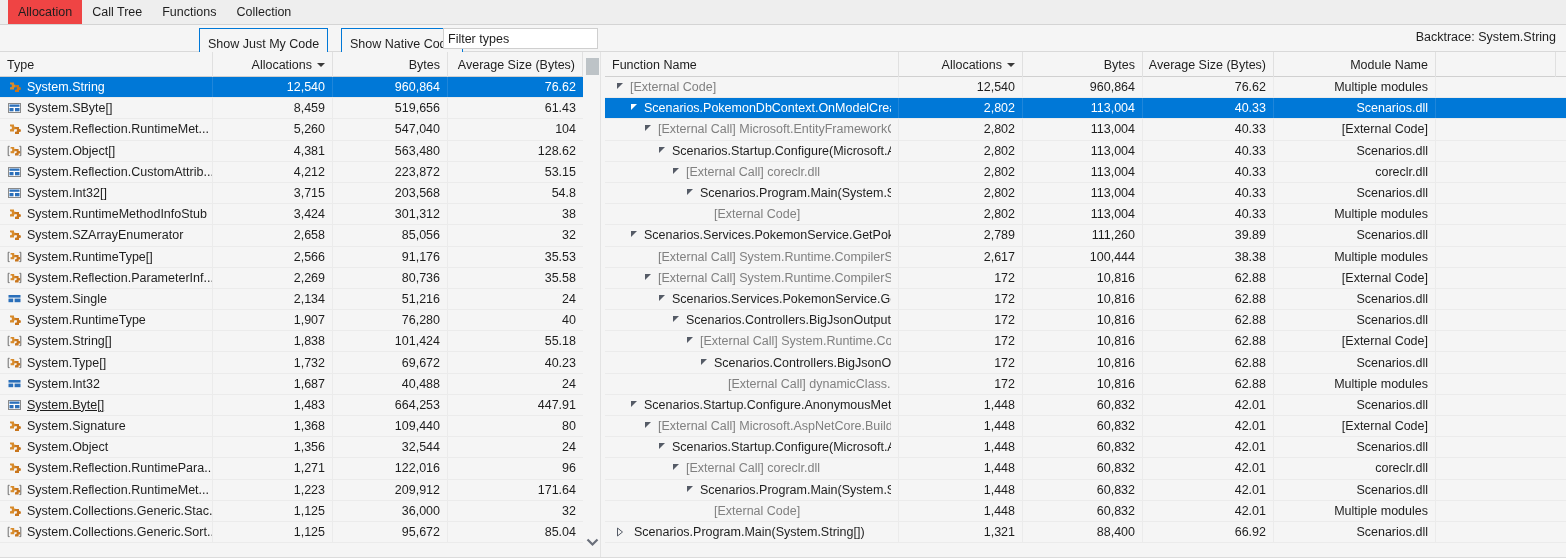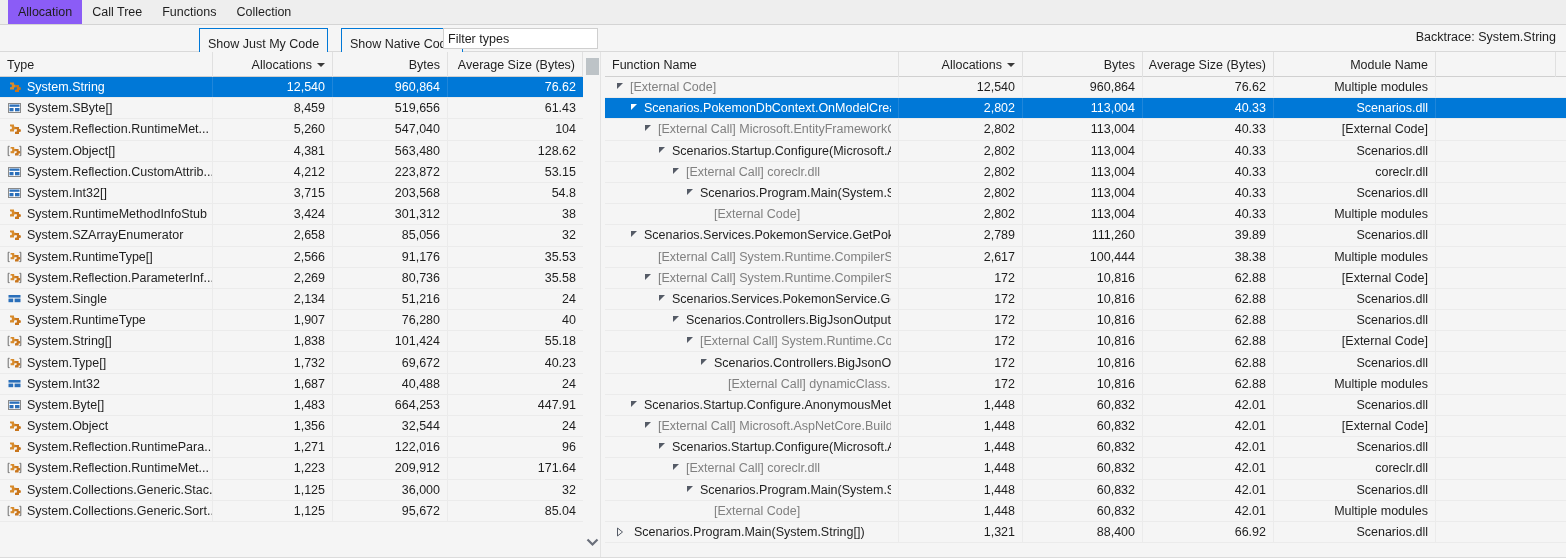--- a/index.html
+++ b/index.html
@@ -29,21 +29,21 @@
   .tab {
     height: 24px;
     padding: 0 10px;
     display: flex; align-items: center;
     font-size: 12.5px;
     color: #1e1e1e;
     cursor: default;
     background: transparent;
     white-space: nowrap;
   }
-  .tab.active { background: #8b5cf6; }
+  .tab.active { background: #ef4444; }
 
   
   .toolbar {
     height: 27px;
     background: #f5f5f5;
     border-bottom: 1px solid #d9d9d9;
     display: flex;
     align-items: center;
     position: relative;
   }
@@ -452,34 +452,48 @@
                   <rect x="7.6" y="6.6" width="5.9" height="3.6" fill="#2a6fba"></rect>
                 </svg>
               </span>
               <span>System.Int32</span>
             </div>
             <div class="gc right" style="flex: 0 0 120px;">1,687</div>
             <div class="gc right" style="flex: 0 0 115px;">40,488</div>
             <div class="gc right last" style="flex: 0 0 135px;">24</div>
           </div>
           <div class="grow">
-            <div class="gc left" style="flex: 0 0 213px;">
+            <div class="gc left" style="flex: 0 0 213px; text-decoration: underline;">
               <span class="ticon">
                 <svg width="15" height="14" viewBox="0 0 15 14">
                   <rect x="1.5" y="2.5" width="12" height="9" fill="#fdfdfd" stroke="#8a8a8a"></rect>
                   <rect x="2.5" y="3.5" width="10" height="2.3" fill="#2a6fba"></rect>
                   <rect x="2.5" y="7" width="4" height="3.3" fill="#2a6fba"></rect>
                   <rect x="8" y="7" width="4.5" height="3.3" fill="#2a6fba"></rect>
                 </svg>
               </span>
               <span>System.Byte[]</span>
             </div>
             <div class="gc right" style="flex: 0 0 120px;">1,483</div>
             <div class="gc right" style="flex: 0 0 115px;">664,253</div>
             <div class="gc right last" style="flex: 0 0 135px;">447.91</div>
+          </div>
+          <div class="grow">
+            <div class="gc left" style="flex: 0 0 213px;">
+              <span class="ticon">
+                <svg width="15" height="14" viewBox="0 0 15 14">
+                  <path d="M3 2.5 h4 v2.2 a1.4 1.4 0 1 1 0 2.6 V9.5 H3 V7.1 a1.4 1.4 0 1 0 0-2.6 Z" fill="#d88b2b"></path>
+                  <path d="M8 5 h4 v2.2 a1.4 1.4 0 1 1 0 2.6 V12 H8 V9.6 a1.4 1.4 0 1 0 0-2.6 Z" fill="#c9761c"></path>
+                </svg>
+              </span>
+              <span>System.Signature</span>
+            </div>
+            <div class="gc right" style="flex: 0 0 120px;">1,368</div>
+            <div class="gc right" style="flex: 0 0 115px;">109,440</div>
+            <div class="gc right last" style="flex: 0 0 135px;">80</div>
           </div>
           <div class="grow">
             <div class="gc left" style="flex: 0 0 213px;">
               <span class="ticon">
                 <svg width="15" height="14" viewBox="0 0 15 14">
                   <path d="M3 2.5 h4 v2.2 a1.4 1.4 0 1 1 0 2.6 V9.5 H3 V7.1 a1.4 1.4 0 1 0 0-2.6 Z" fill="#d88b2b"></path>
                   <path d="M8 5 h4 v2.2 a1.4 1.4 0 1 1 0 2.6 V12 H8 V9.6 a1.4 1.4 0 1 0 0-2.6 Z" fill="#c9761c"></path>
                 </svg>
               </span>
               <span>System.Object</span>

